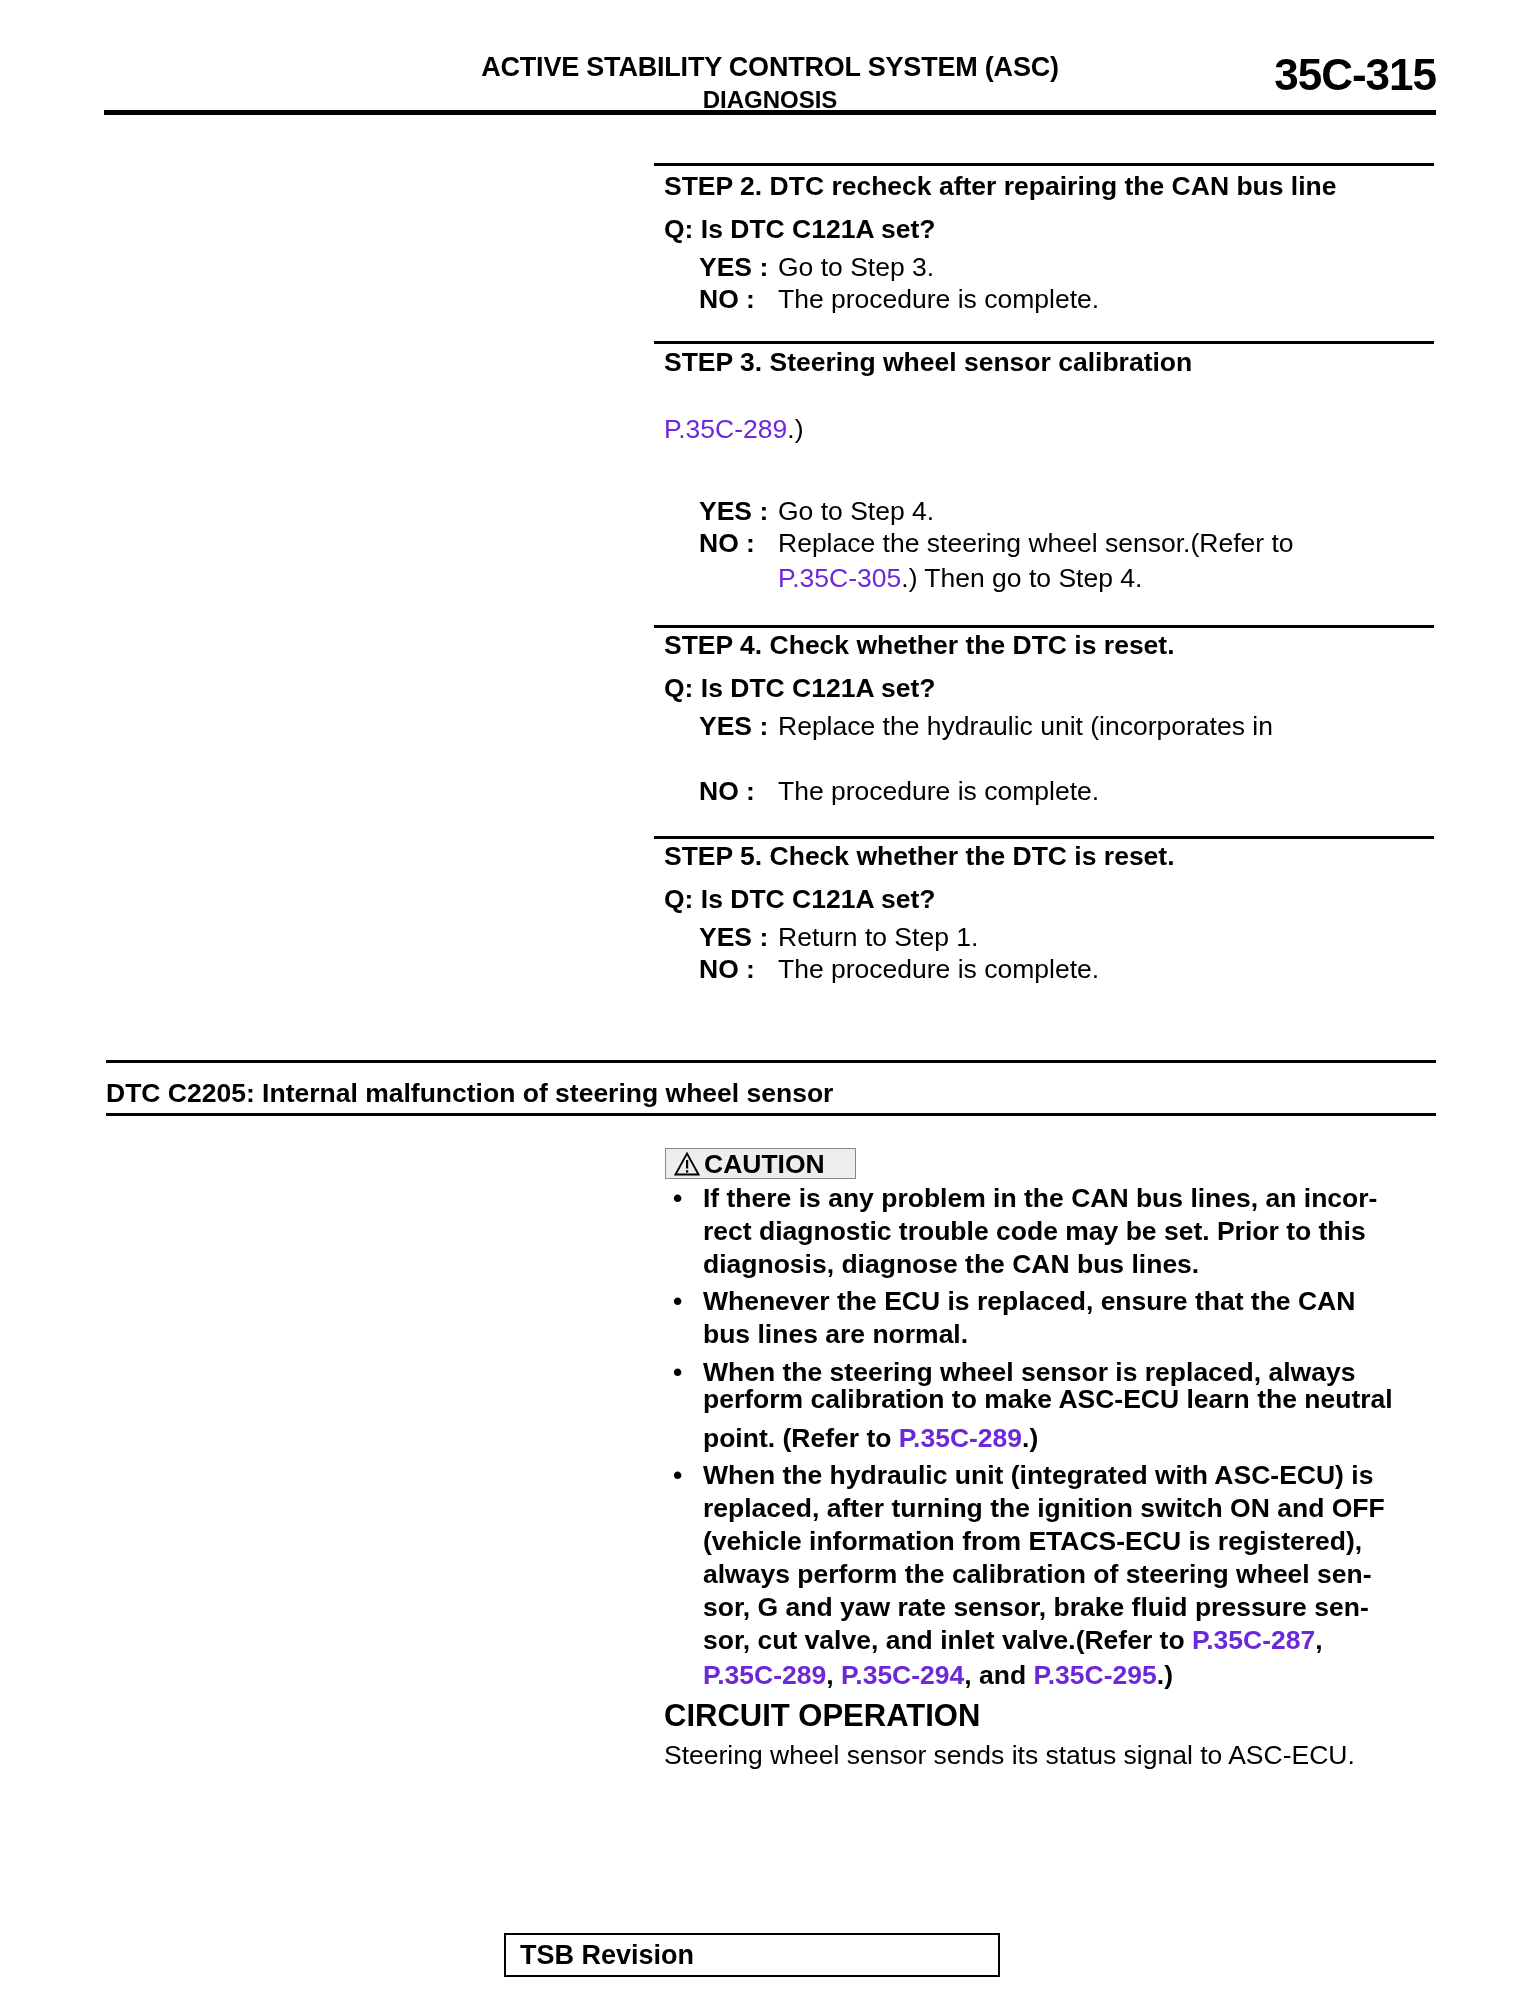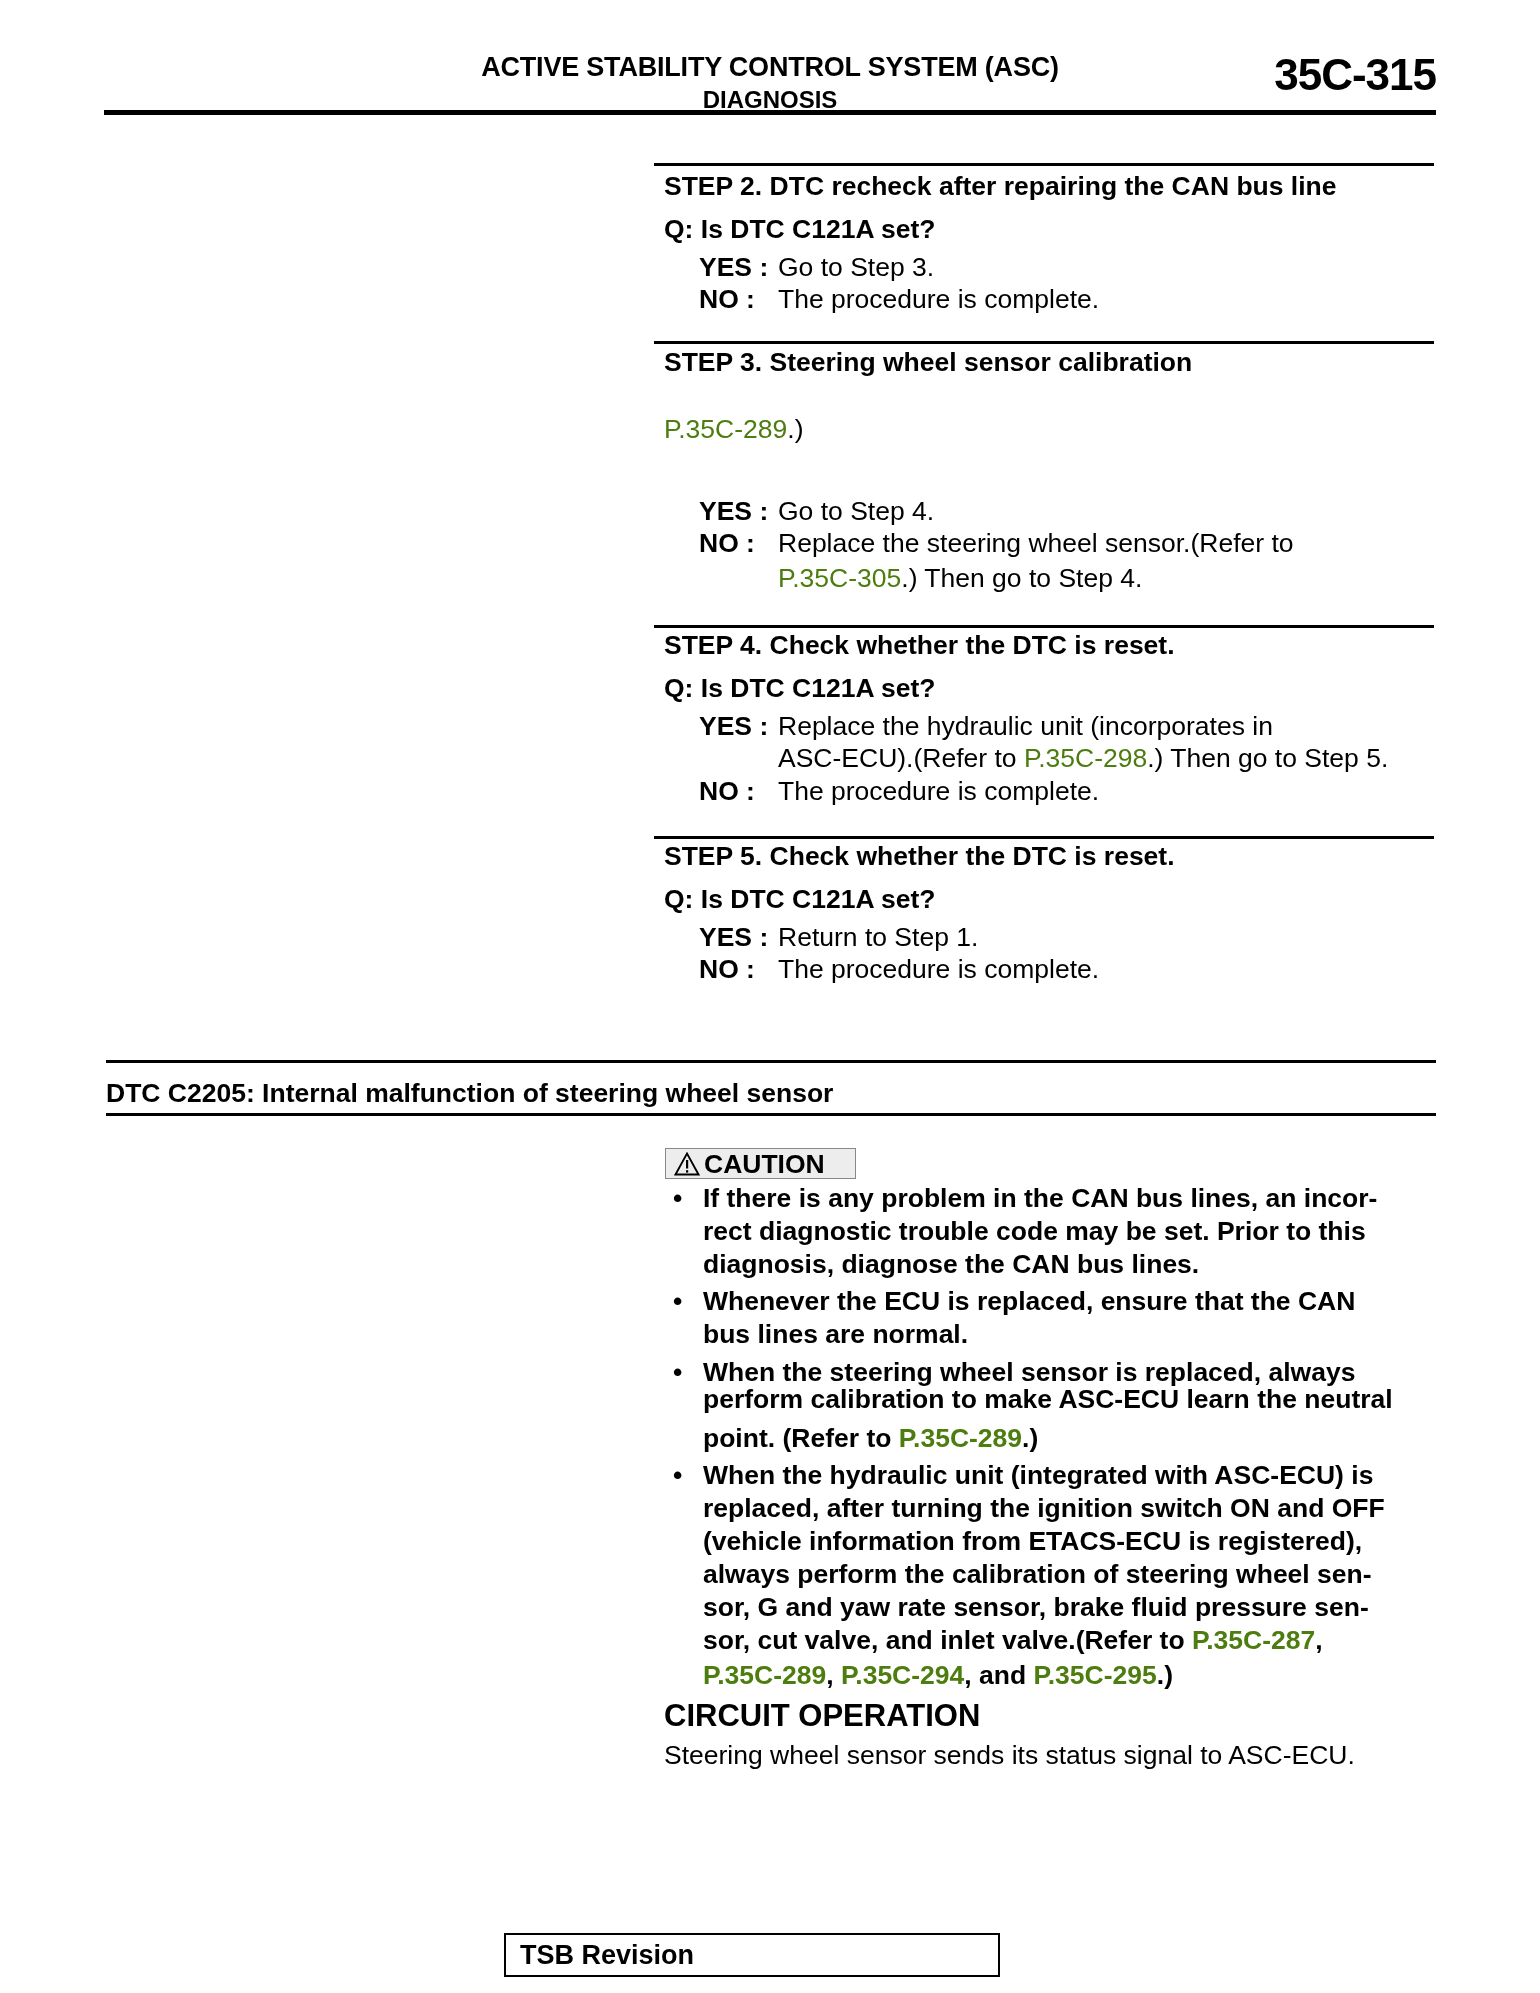--- a/index.html
+++ b/index.html
@@ -10,21 +10,21 @@
   .hdr-sub { left:0; width:1540px; top:86px; text-align:center; font-weight:bold; font-size:24px; }
   .hdr-page { right:104px; top:50px; font-weight:bold; font-size:44px; letter-spacing:-1px; }
   .hdr-rule { left:104px; width:1332px; top:110px; height:5px; background:#000; }
   .col { left:654px; width:780px; }
   .step-rule { position:absolute; left:0; width:780px; height:3px; background:#000; }
   .line { position:absolute; left:10px; white-space:nowrap; font-size:26.5px; }
   .bold { font-weight:bold; }
   .step-title { font-weight:bold; font-size:26.5px; }
   .ans-label { position:absolute; left:45px; font-weight:bold; font-size:26.5px; white-space:nowrap; }
   .ans-text { position:absolute; left:124px; font-size:26.5px; white-space:nowrap; }
-  .link { color:#4d7c0f; }
+  .link { color:#6d28d9; }
   .dtc-rule { left:106px; width:1330px; height:3px; background:#000; }
   .dtc-title { left:106px; font-weight:bold; font-size:26.5px; white-space:nowrap; }
   .caution-box { left:665px; top:1148px; width:191px; height:31px; background:#ededed; border:1.5px solid #888;
                  font-weight:bold; font-size:26.5px; line-height:31px; box-sizing:border-box; padding-left:8px; white-space:nowrap; }
   .caution-box svg { vertical-align:-3px; margin-right:4px; }
   .bullet { position:absolute; left:19px; font-weight:bold; font-size:26.5px; }
   .bline { position:absolute; left:49px; font-weight:bold; font-size:26.5px; white-space:nowrap; }
   .circuit-h { left:664px; top:1698px; font-weight:bold; font-size:31px; white-space:nowrap; }
   .circuit-t { left:664px; top:1740px; font-size:26.5px; white-space:nowrap; }
   .tsb { left:504px; top:1933px; width:496px; height:44px; border:2px solid #000; box-sizing:border-box;
@@ -58,21 +58,20 @@
   <div class="ans-text" style="top:187px;">Replace the steering wheel sensor.(Refer to</div>
   <div class="ans-text" style="top:222px;"><span class="link">P.35C-305</span><span>.) Then go to Step 4.</span></div>
 </div>
 
 <div class="abs col" style="top:625px;height:190px;">
   <div class="step-rule" style="top:0;"></div>
   <div class="line step-title" style="top:5px;">STEP 4. Check whether the DTC is reset.</div>
   <div class="line bold" style="top:48px;">Q: Is DTC C121A set?</div>
   <div class="ans-label" style="top:86px;">YES :</div>
   <div class="ans-text" style="top:86px;">Replace the hydraulic unit (incorporates in</div>
-  <div class="ans-text" style="top:118px;"><span>ASC-ECU).(Refer to </span><span class="link">P.35C-298</span><span>.) Then go to Step 5.</span></div>
   <div class="ans-label" style="top:151px;">NO :</div>
   <div class="ans-text" style="top:151px;">The procedure is complete.</div>
 </div>
 
 <div class="abs col" style="top:836px;height:160px;">
   <div class="step-rule" style="top:0;"></div>
   <div class="line step-title" style="top:5px;">STEP 5. Check whether the DTC is reset.</div>
   <div class="line bold" style="top:48px;">Q: Is DTC C121A set?</div>
   <div class="ans-label" style="top:86px;">YES :</div>
   <div class="ans-text" style="top:86px;">Return to Step 1.</div>

